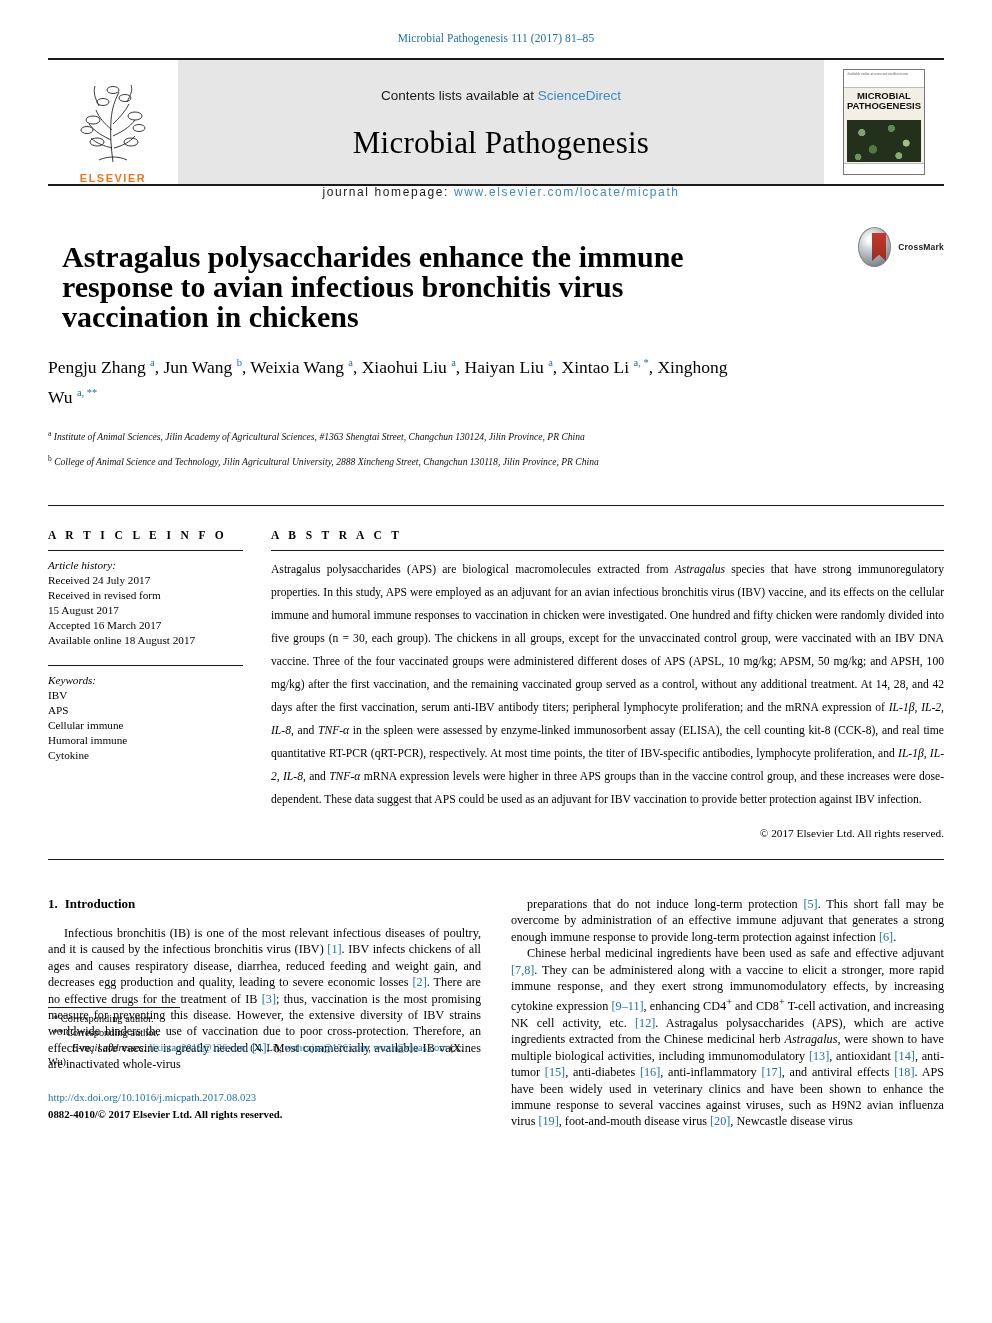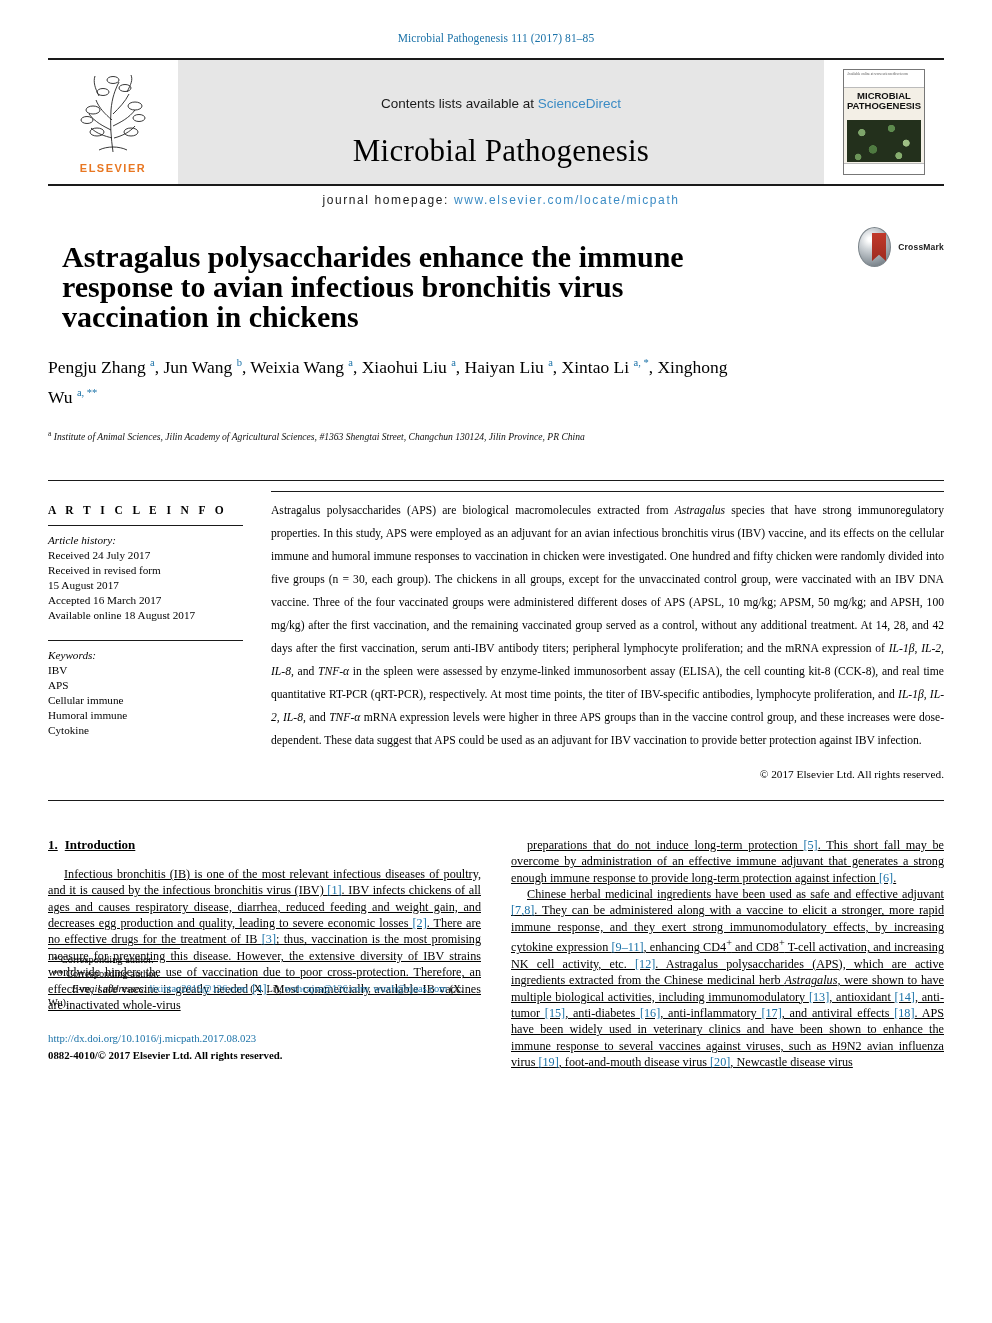--- a/index.html
+++ b/index.html
@@ -40,40 +40,40 @@
     border-bottom: 2.5px solid #1a1a1a;
     background: #e6e6e6;
     box-sizing: border-box;
   }
   .masthead-left {
     position: absolute;
     left: 0; top: 0;
     width: 130px; height: 100%;
     background: #ffffff;
     display: flex;
-    align-items: center;
+    align-items: flex-end;
     justify-content: center;
   }
   .masthead-right {
     position: absolute;
     right: 0; top: 0;
     width: 120px; height: 100%;
     background: #ffffff;
     display: flex;
     align-items: center;
     justify-content: center;
   }
   .masthead-center {
     position: absolute;
     left: 130px; right: 120px; top: 0; bottom: 0;
     text-align: center;
     font-family: "Liberation Sans", sans-serif;
   }
   .contents-line {
-    margin-top: 36px;
+    margin-top: 28px;
     font-size: 13.5px;
     color: #1a1a1a;
   }
   .contents-line .sd {
     color: #3b8bc4;
   }
   .journal-name {
     font-family: "Liberation Serif", serif;
     font-size: 31px;
     margin-top: 22px;
@@ -281,21 +281,20 @@
   
   .body-cols {
     margin-top: 36px;
     display: flex;
     gap: 30px;
     position: relative;
   }
   .body-col {
     width: 433px;
     flex: none;
-    text-decoration: underline;
   }
   .sec-title {
     font-family: "Liberation Serif", serif;
     font-size: 13px;
     font-weight: bold;
     margin: 0 0 13px 0;
   }
   .sec-title .num { margin-right: 7px; }
   .para {
     font-size: 12.2px;
@@ -415,20 +414,24 @@
         <div class="crossmark-label">CrossMark</div>
       </div>
 
       <div class="authors">Pengju Zhang <sup>a</sup>, Jun Wang <sup>b</sup>, Weixia Wang <sup>a</sup>, Xiaohui Liu <sup>a</sup>, Haiyan Liu <sup>a</sup>, Xintao Li <sup>a, *</sup>, Xinghong Wu <sup>a, **</sup></div>
 
       <div class="affiliations">
         <div>
           <sup>a</sup>
           <span>Institute of Animal Sciences, Jilin Academy of Agricultural Sciences, #1363 Shengtai Street, Changchun 130124, Jilin Province, PR China</span>
         </div>
+        <div>
+          <sup>b</sup>
+          <span>College of Animal Science and Technology, Jilin Agricultural University, 2888 Xincheng Street, Changchun 130118, Jilin Province, PR China</span>
+        </div>
       </div>
     </div>
 
     <div class="info-abstract">
 
       <div class="col-info">
         <div class="section-head">A R T I C L E   I N F O</div>
         <div class="rule"></div>
         <div class="info-label">Article history:</div>
         <div class="info-line">Received 24 July 2017</div>
@@ -442,20 +445,21 @@
           <div class="info-label">Keywords:</div>
           <div class="info-line">IBV</div>
           <div class="info-line">APS</div>
           <div class="info-line">Cellular immune</div>
           <div class="info-line">Humoral immune</div>
           <div class="info-line">Cytokine</div>
         </div>
       </div>
 
       <div class="col-abstract">
+        <div class="section-head">A B S T R A C T</div>
         <div class="rule"></div>
         <div class="abstract-body">Astragalus polysaccharides (APS) are biological macromolecules extracted from <i>Astragalus</i> species that have strong immunoregulatory properties. In this study, APS were employed as an adjuvant for an avian infectious bronchitis virus (IBV) vaccine, and its effects on the cellular immune and humoral immune responses to vaccination in chicken were investigated. One hundred and fifty chicken were randomly divided into five groups (n = 30, each group). The chickens in all groups, except for the unvaccinated control group, were vaccinated with an IBV DNA vaccine. Three of the four vaccinated groups were administered different doses of APS (APSL, 10 mg/kg; APSM, 50 mg/kg; and APSH, 100 mg/kg) after the first vaccination, and the remaining vaccinated group served as a control, without any additional treatment. At 14, 28, and 42 days after the first vaccination, serum anti-IBV antibody titers; peripheral lymphocyte proliferation; and the mRNA expression of <i>IL-1β</i>, <i>IL-2</i>, <i>IL-8</i>, and <i>TNF-α</i> in the spleen were assessed by enzyme-linked immunosorbent assay (ELISA), the cell counting kit-8 (CCK-8), and real time quantitative RT-PCR (qRT-PCR), respectively. At most time points, the titer of IBV-specific antibodies, lymphocyte proliferation, and <i>IL-1β</i>, <i>IL-2</i>, <i>IL-8</i>, and <i>TNF-α</i> mRNA expression levels were higher in three APS groups than in the vaccine control group, and these increases were dose-dependent. These data suggest that APS could be used as an adjuvant for IBV vaccination to provide better protection against IBV infection.</div>
         <div class="copyright">© 2017 Elsevier Ltd. All rights reserved.</div>
       </div>
     </div>
     <div class="info-abstract-bottom"></div>
 
     <div class="body-cols">
 
       <div class="body-col">

